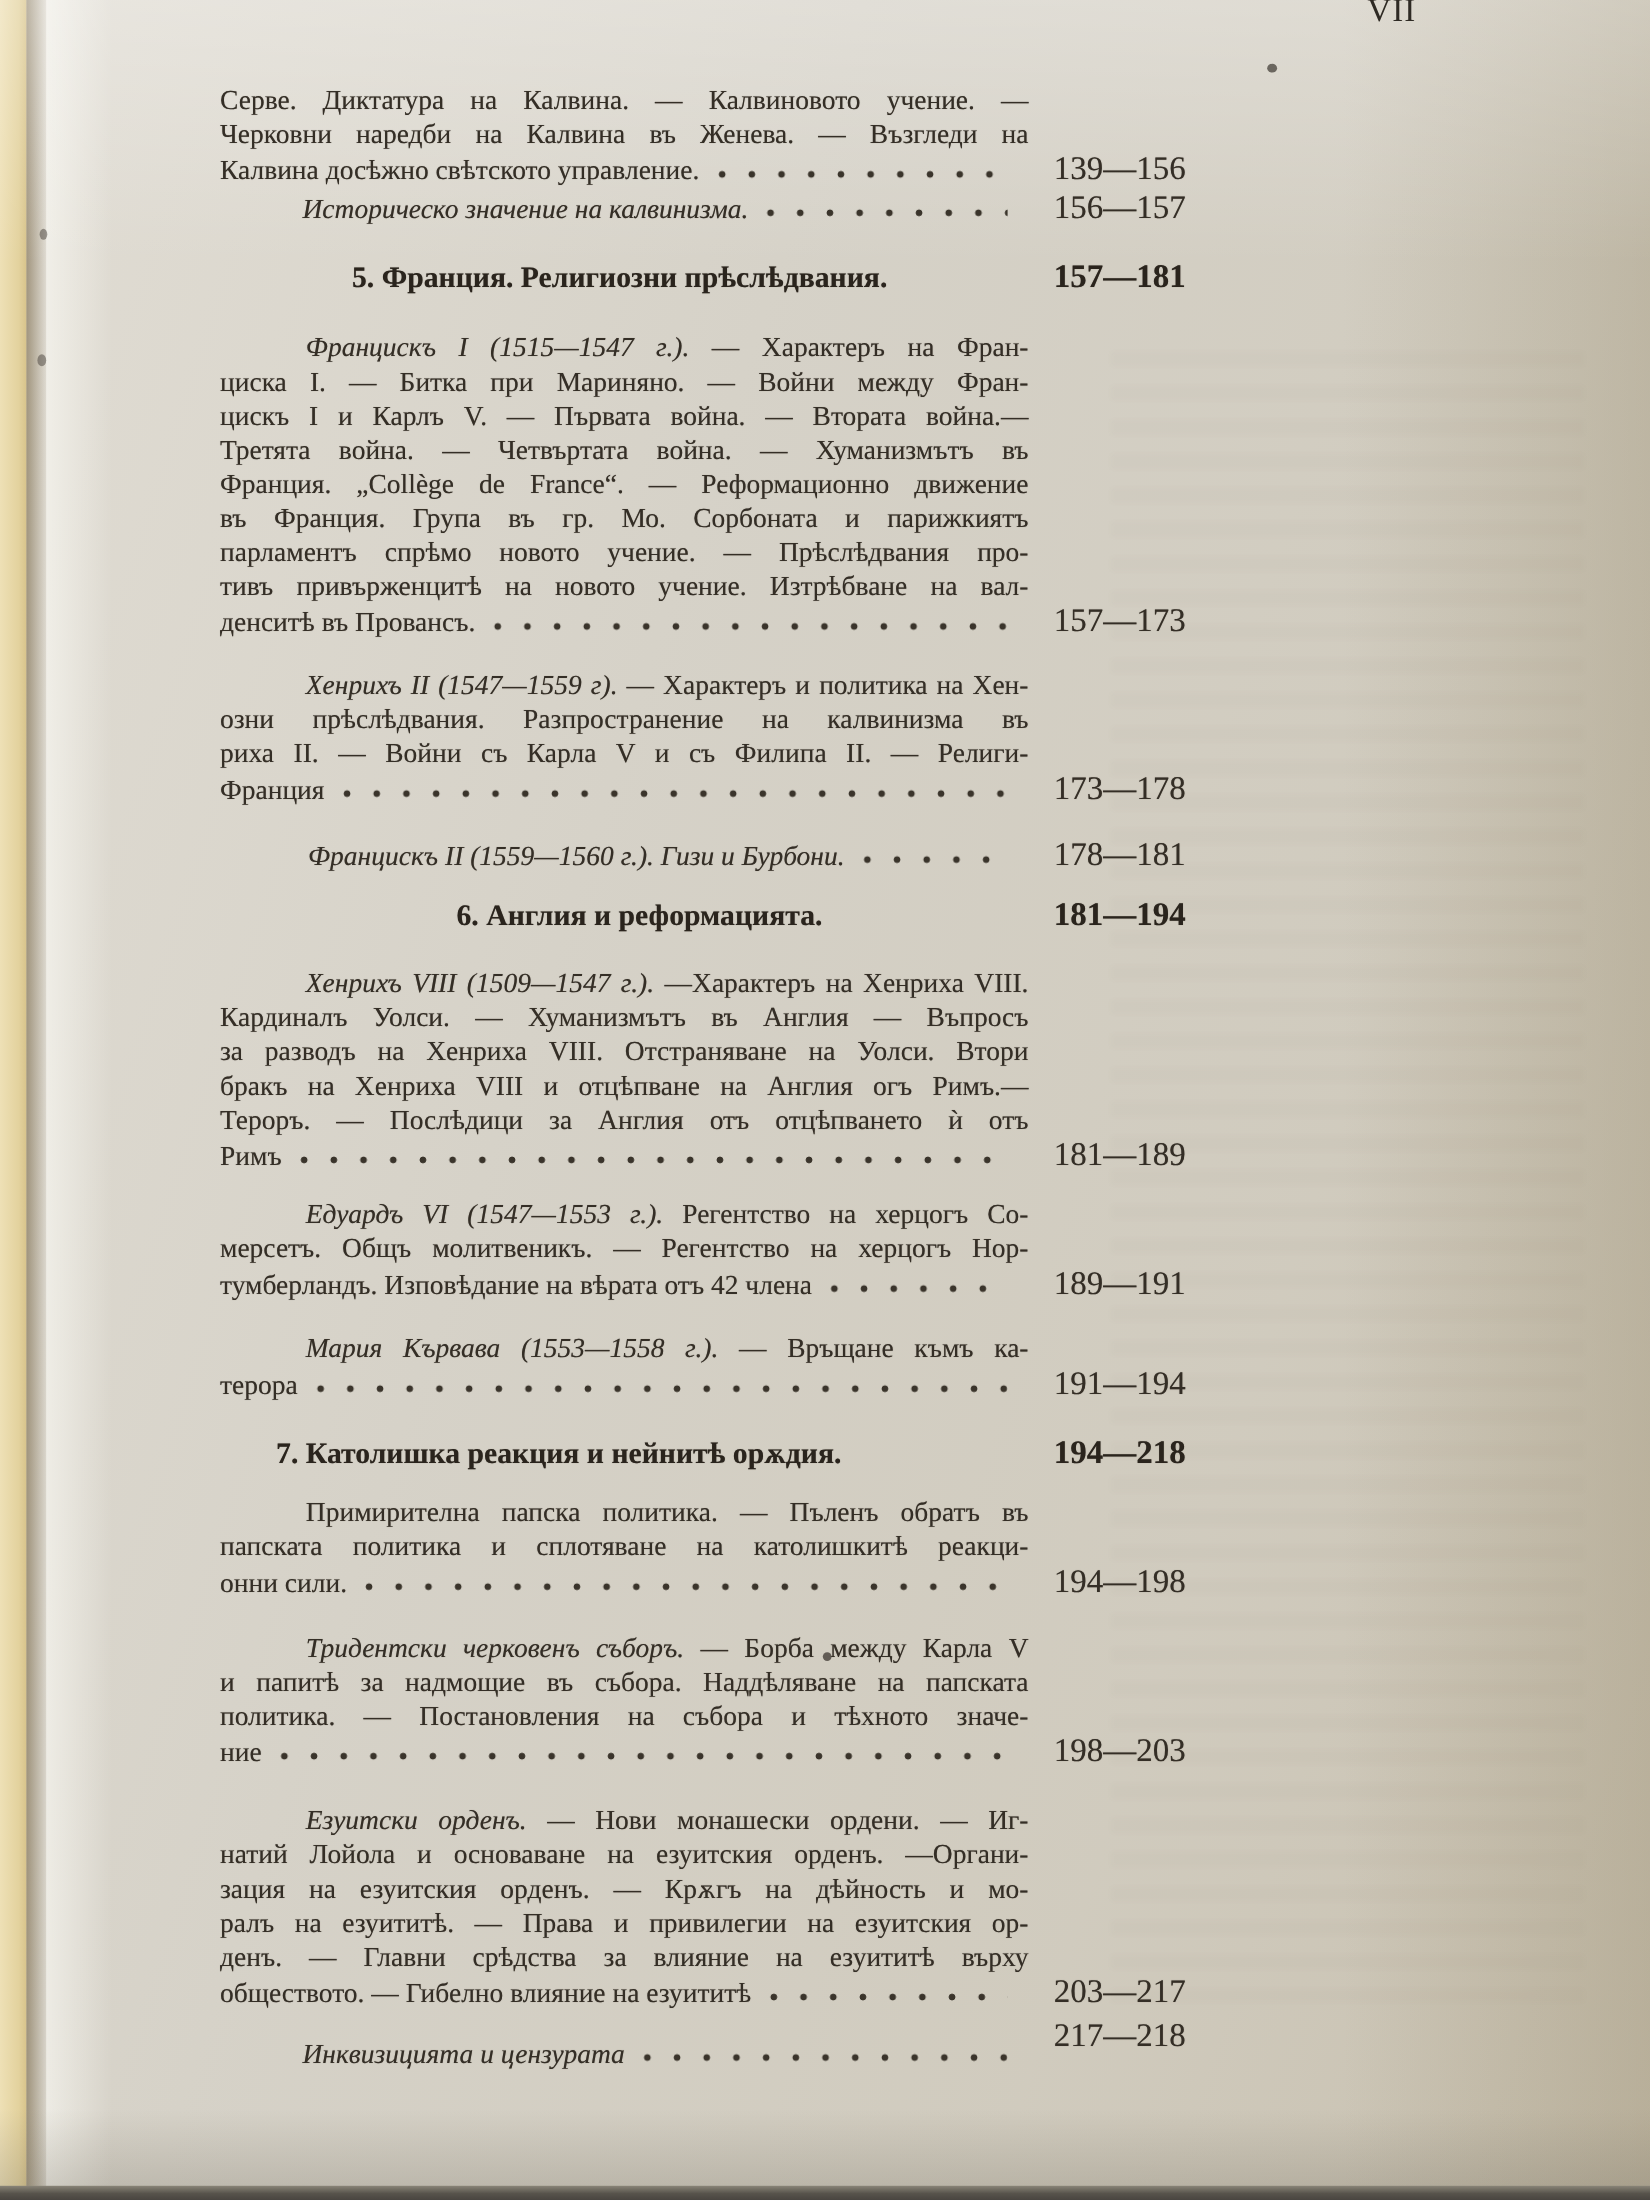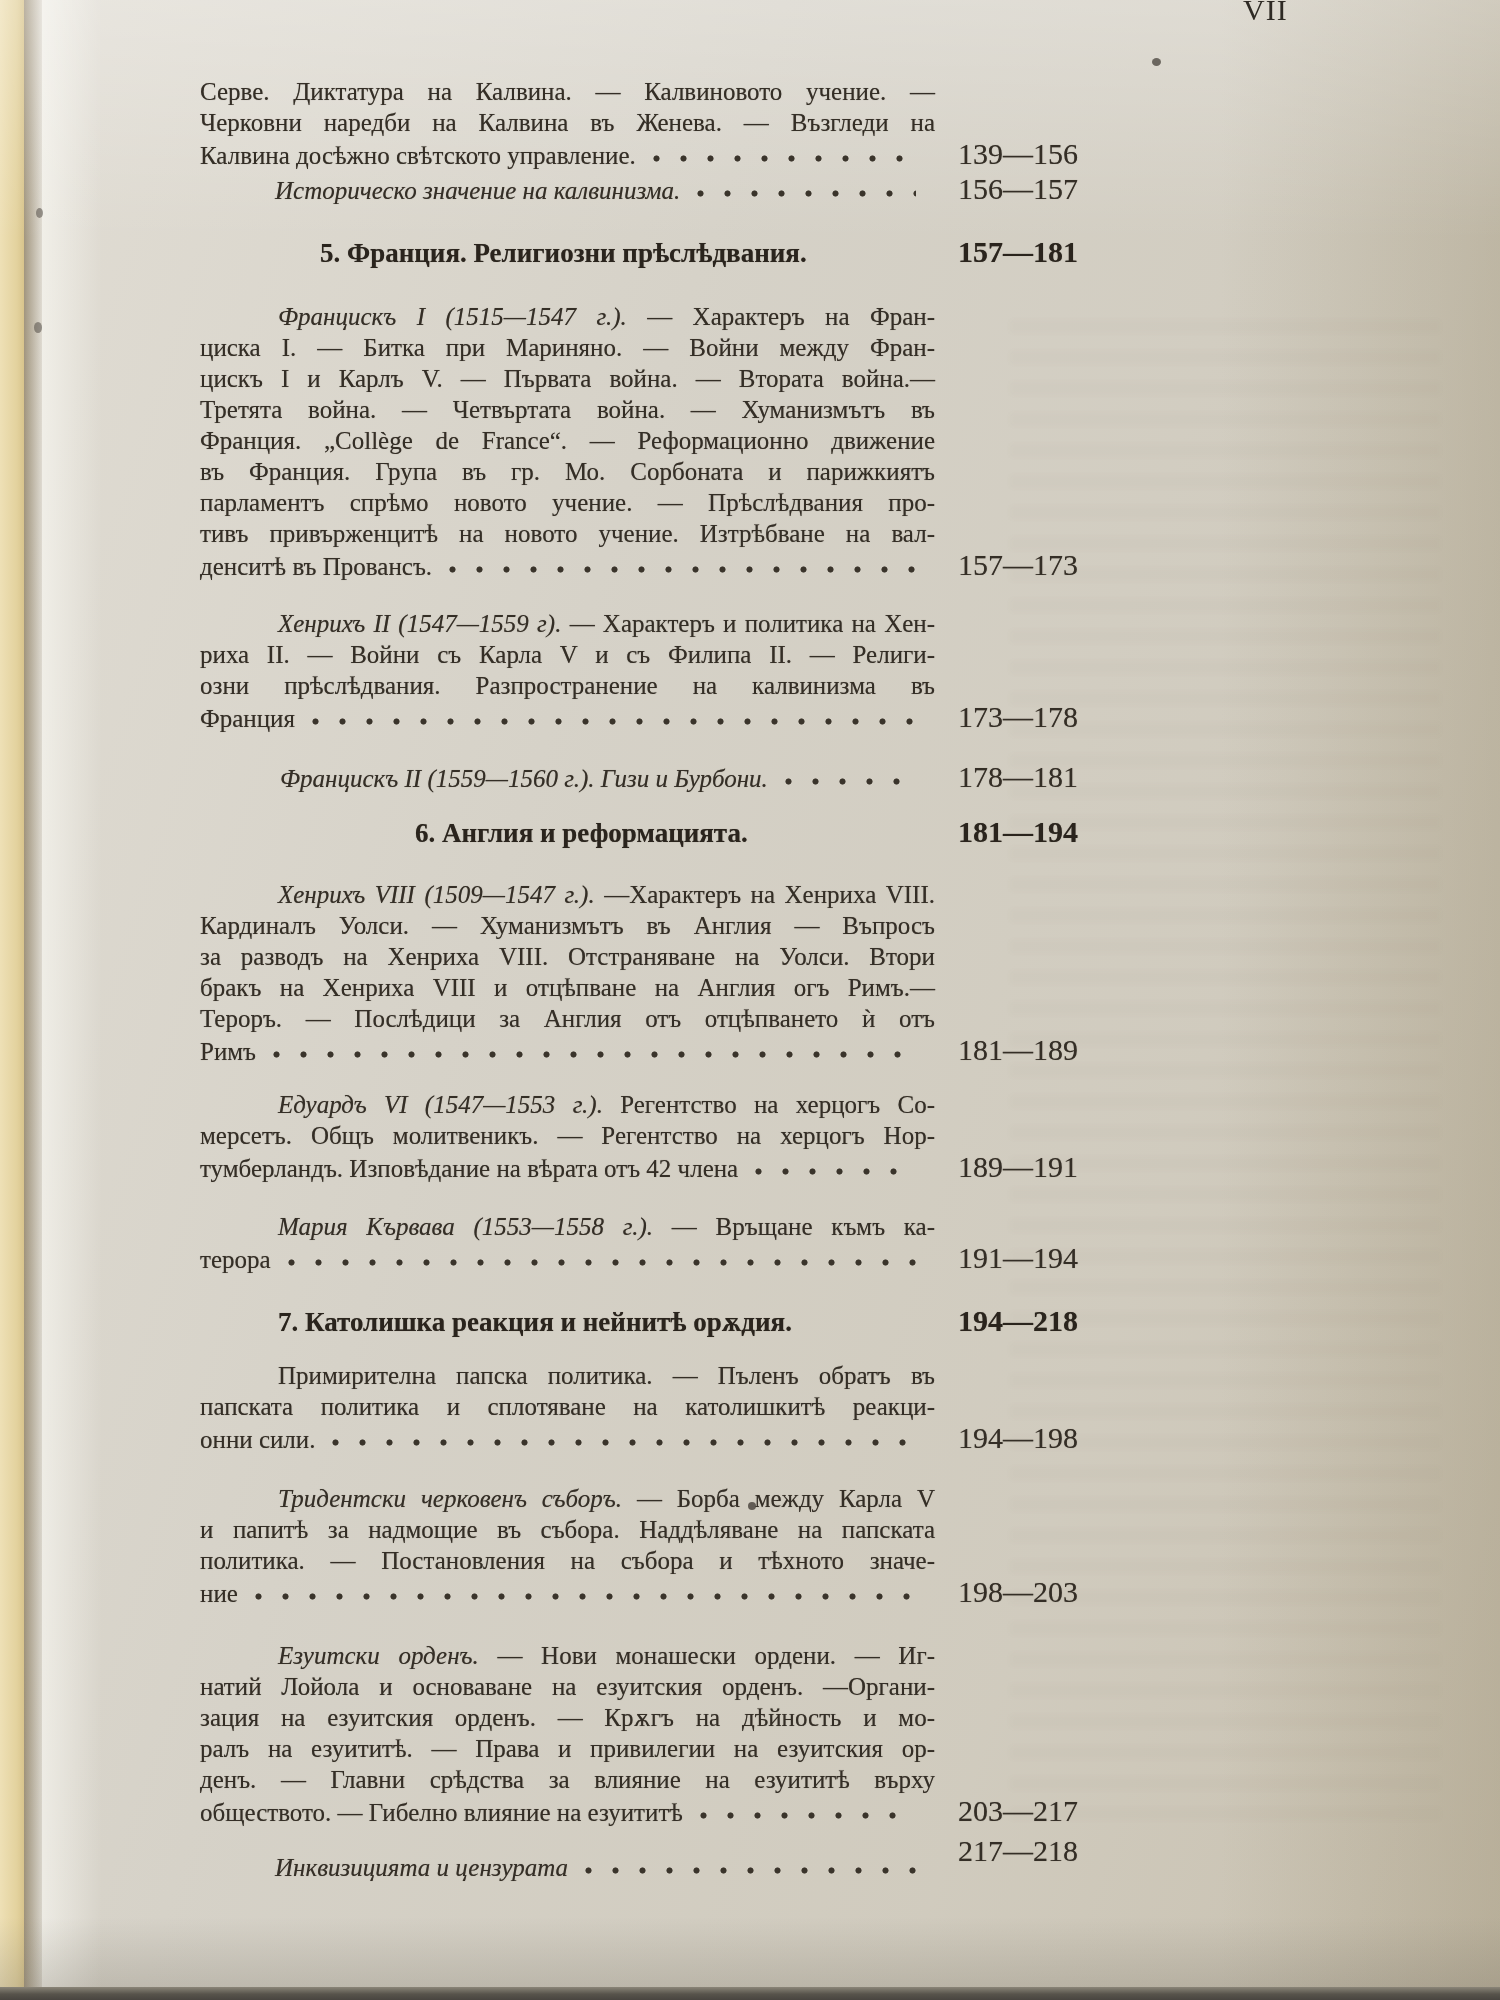--- a/index.html
+++ b/index.html
@@ -46,21 +46,21 @@
   .lead{text-indent:78px;}
   .it{font-style:italic;}
   .dotrow{width:878px;display:flex;align-items:baseline;white-space:nowrap;}
   .dotrow .txt{flex:0 0 auto;}
   .leader{flex:1 1 auto;align-self:flex-end;height:9px;margin:0 14px 6px 16px;
     background-image:radial-gradient(circle at 4.5px 4.5px,#3a342b 2.7px,rgba(0,0,0,0) 3.4px);
     background-size:27px 9px;background-repeat:repeat-x;background-position:left bottom;}
   .spacer{flex:1 1 auto;}
   .pg{flex:0 0 148px;width:148px;text-align:right;font-size:30px;white-space:nowrap;}
   .head{font-weight:bold;font-size:27px;color:#2a241d;}
-  .h5 .ht{margin-left:120px;} .h6 .ht{margin-left:215px;} .h7 .ht{margin-left:78px;}
+  .h5 .ht{margin-left:120px;} .h6 .ht{margin-left:215px;} .h7 .ht{margin-left:51px;}
   .head .pg{font-weight:bold;}
   .ml75{margin-left:75px;} .ml80{margin-left:80px;}
   .raise .pg{position:relative;top:-15px;}
   .mt20{margin-top:4px;} .mt24{margin-top:24px;} .mt28{margin-top:28px;}
   .mt29{margin-top:29px;} .mt30{margin-top:30px;} .mt32{margin-top:32px;}
   .mt33{margin-top:33px;} .mt34{margin-top:34px;} .mt36{margin-top:24px;}
 </style>
 </head>
 <body>
 
@@ -111,22 +111,22 @@
     <div class="line just"><span>въ Франция. Група въ гр. Мо. Сорбоната и парижкиятъ</span></div>
     <div class="line just"><span>парламентъ спрѣмо новото учение. — Прѣслѣдвания про-</span></div>
     <div class="line just"><span>тивъ привърженцитѣ на новото учение. Изтрѣбване на вал-</span></div>
     <div class="line dotrow">
         <span class="txt">денситѣ въ Провансъ.</span>
         <span class="leader"></span>
         <span class="pg">157—173</span>
       </div>
 
     <div class="line just lead mt28"><span class="it">Хенрихъ II (1547—1559 г).</span> <span>— Характеръ и политика на Хен-</span></div>
+    <div class="line just"><span>озни прѣслѣдвания. Разпространение на калвинизма въ</span></div>
     <div class="line just"><span>риха II. — Войни съ Карла V и съ Филипа II. — Религи-</span></div>
-    <div class="line just"><span>озни прѣслѣдвания. Разпространение на калвинизма въ</span></div>
     <div class="line dotrow">
         <span class="txt">Франция</span>
         <span class="leader"></span>
         <span class="pg">173—178</span>
       </div>
 
     <div class="line dotrow mt29">
         <span class="txt it ml80">Францискъ II (1559—1560 г.). Гизи и Бурбони.</span>
         <span class="leader"></span>
         <span class="pg">178—181</span>

